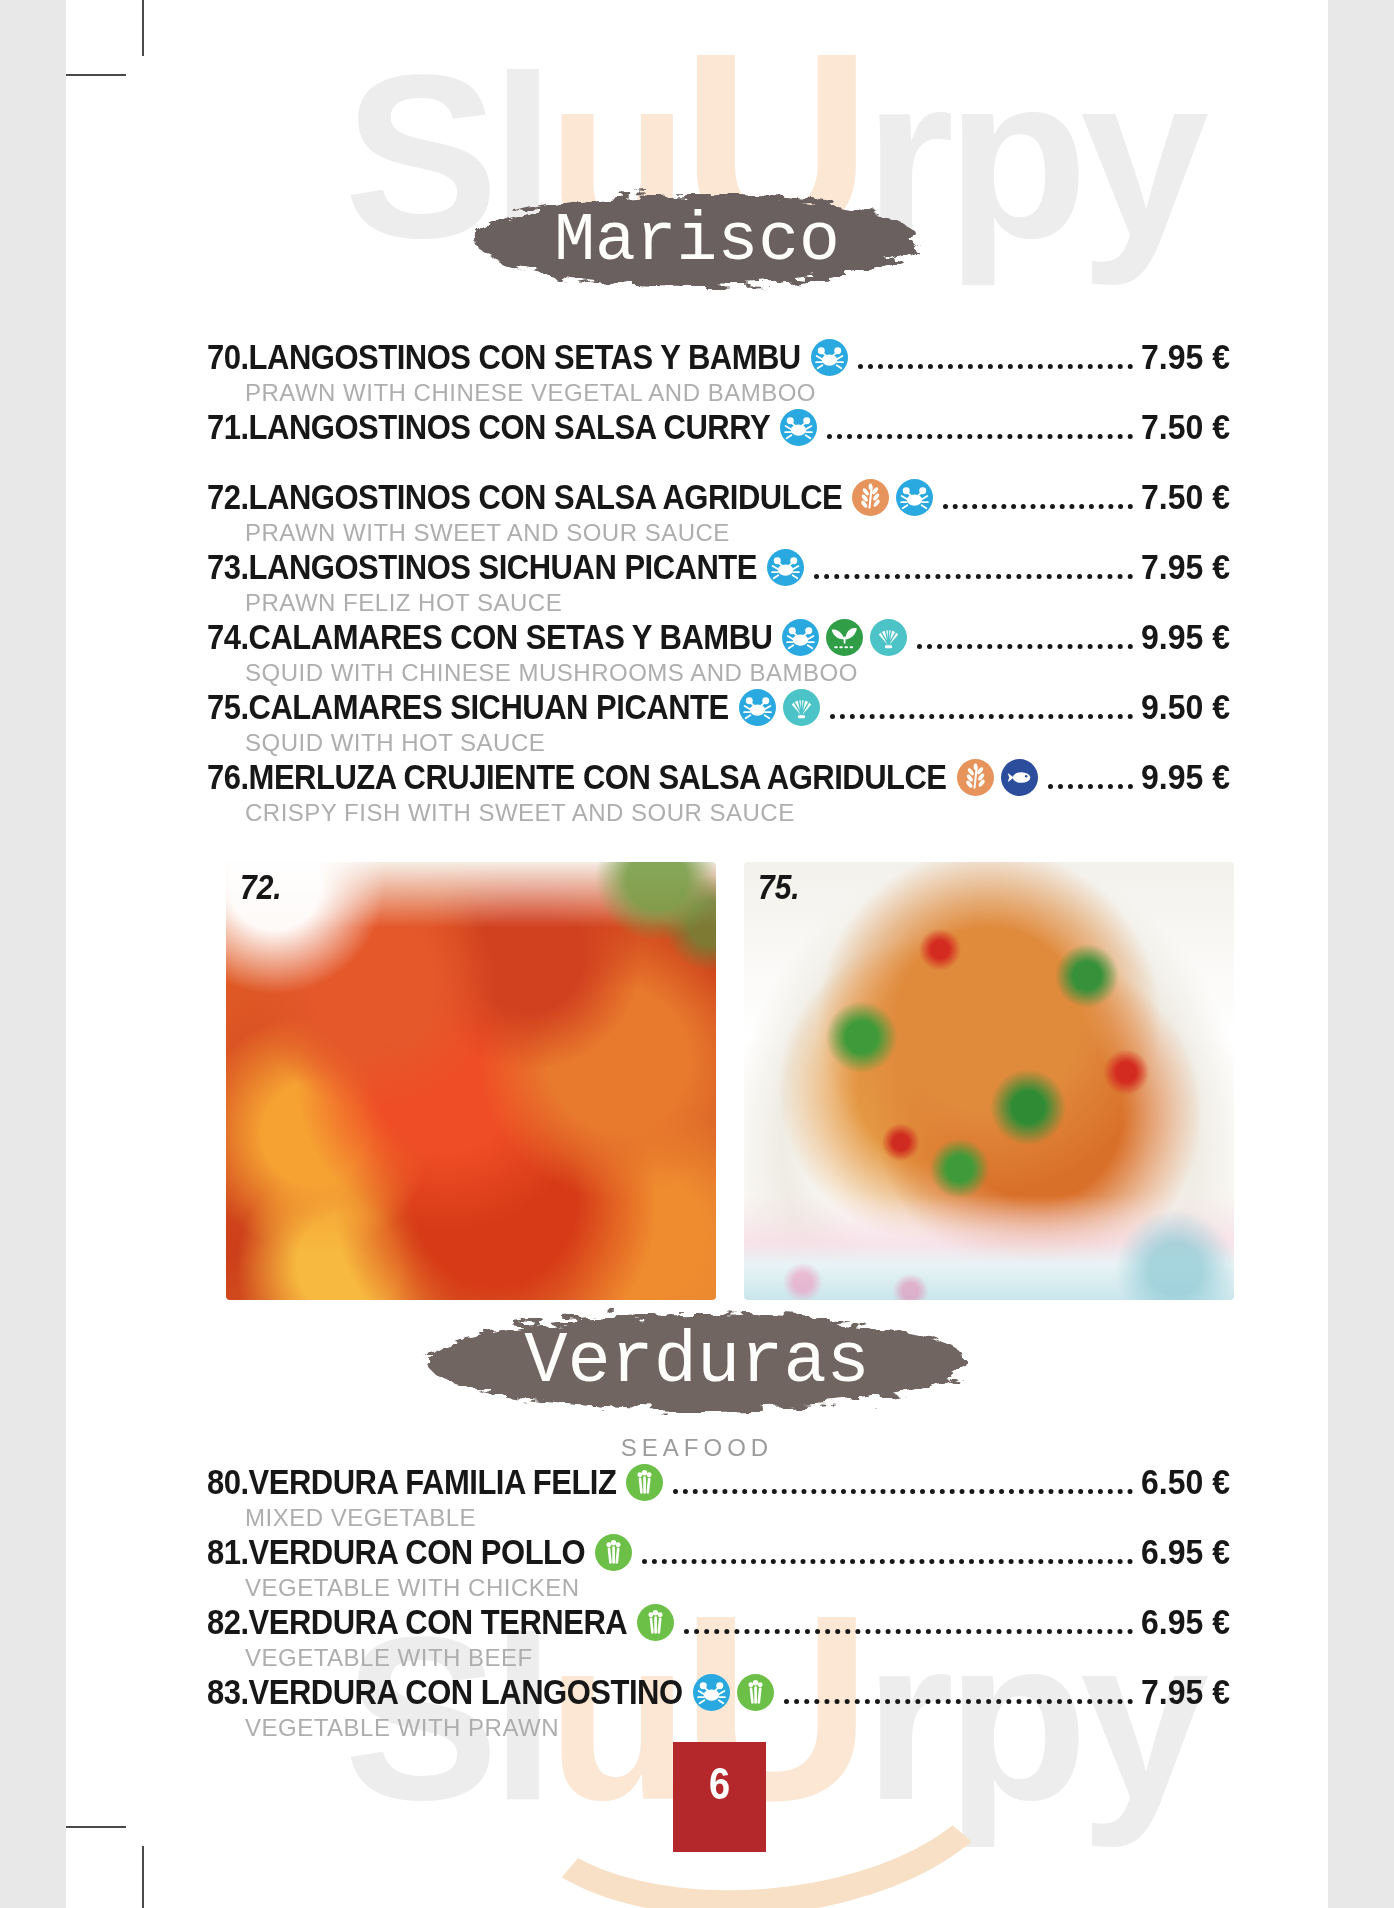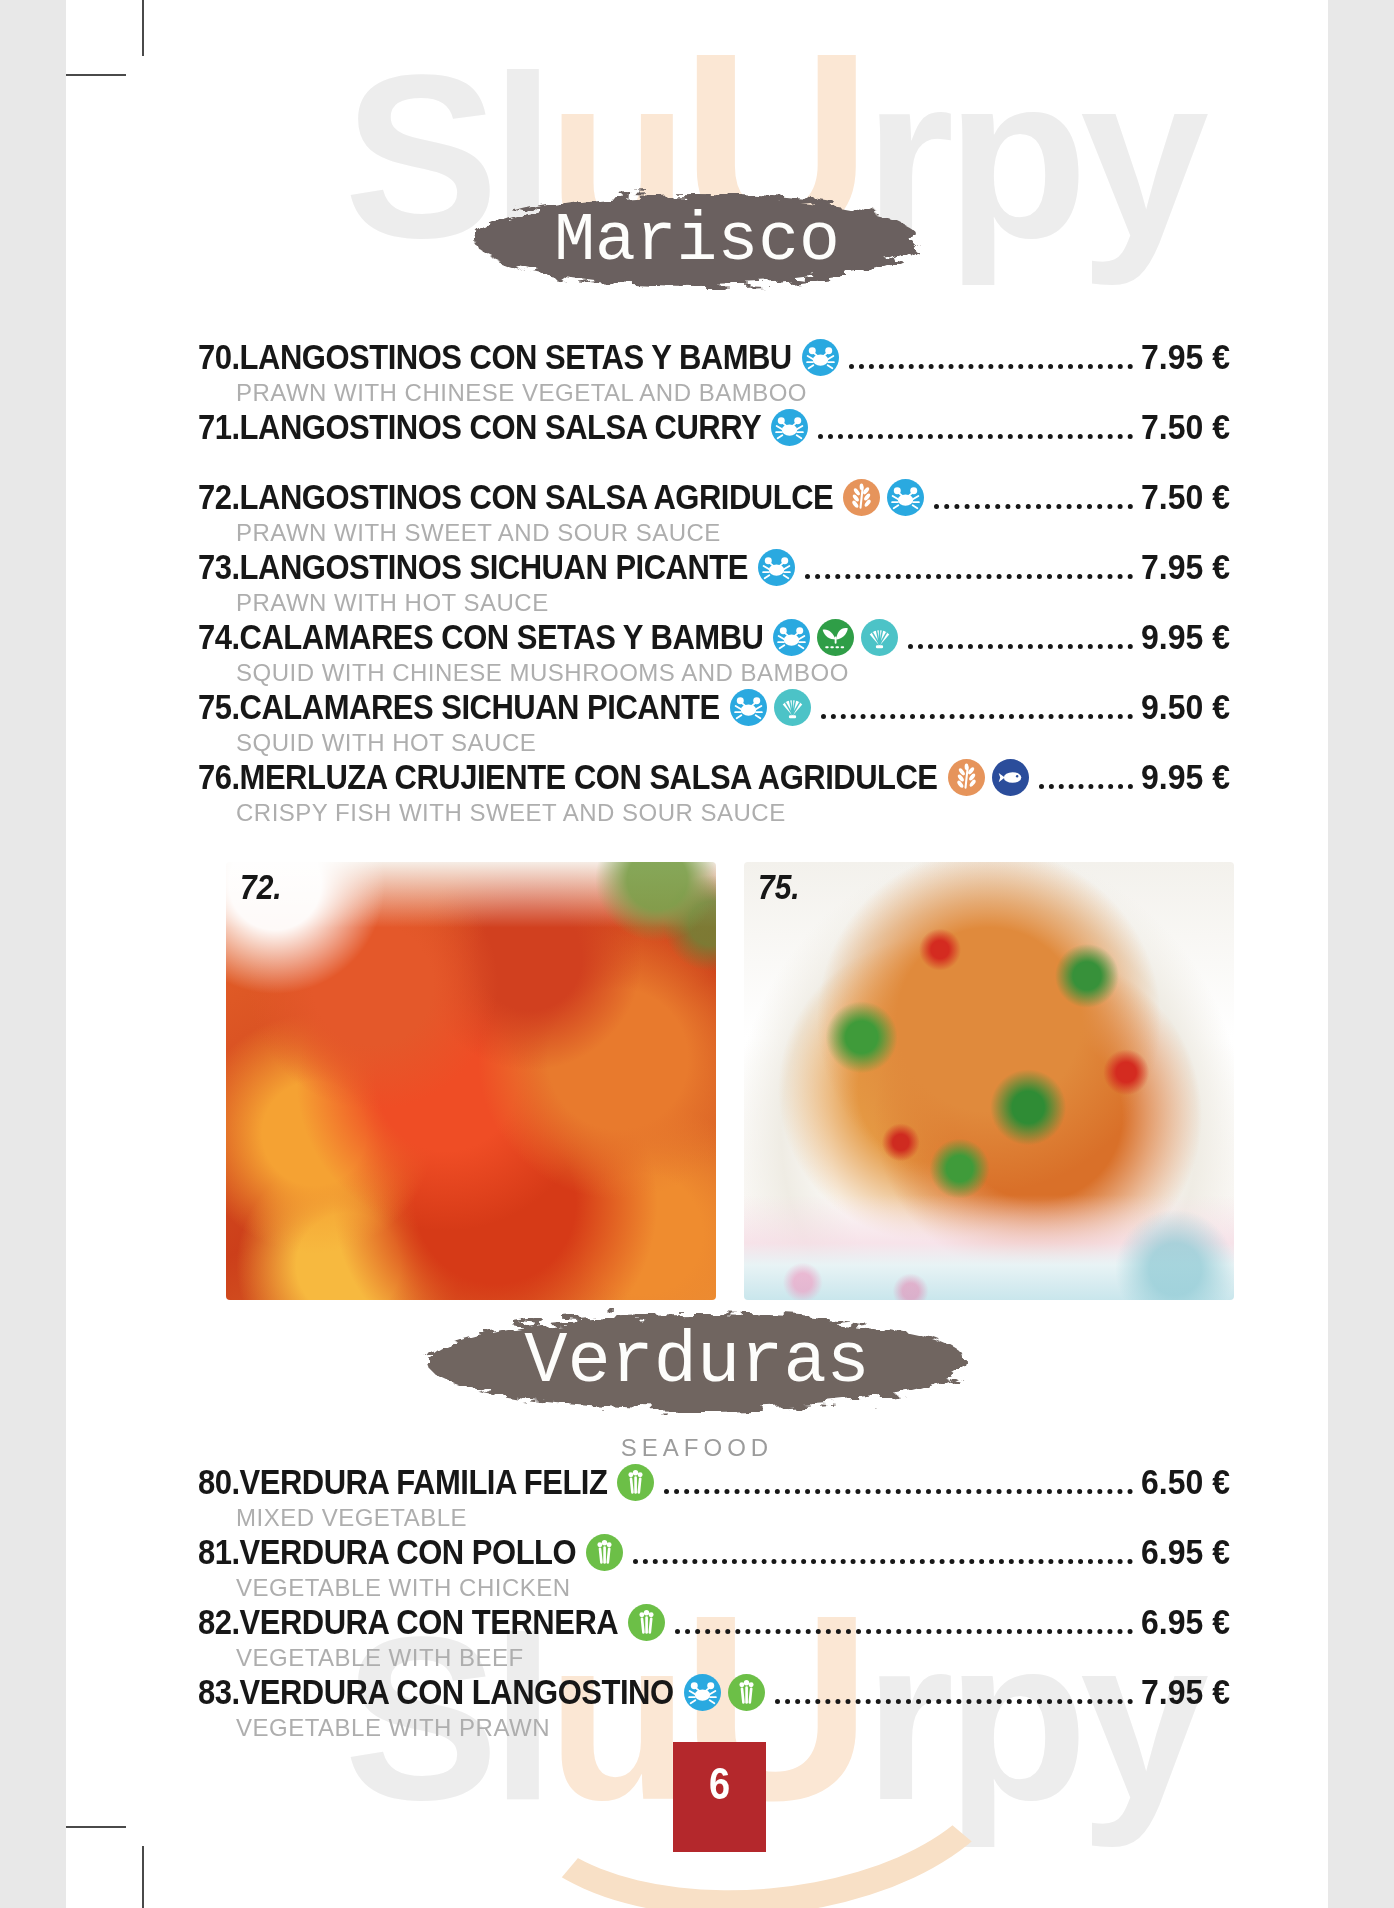--- a/index.html
+++ b/index.html
@@ -24,21 +24,21 @@
   .sec-head{position:absolute;left:0;width:100%;text-align:center;z-index:2;}
   .brush{position:relative;display:inline-block;}
   .brush svg{display:block;}
   .brush .word{position:absolute;left:0;top:0;width:100%;height:100%;
       display:flex;align-items:center;justify-content:center;
       font-family:Liberation Mono, monospace;color:#fdfdfb;}
   .sub{margin-top:2px;font-size:24px;letter-spacing:5px;color:#9c9c9c;}
 
   
   .menu{position:absolute;left:132px;width:1032px;z-index:2;}
-  .mi{height:70px;}
+  .mi{height:70px;margin-left:9px;}
   .row{display:flex;align-items:center;height:41px;}
   .t{font-weight:bold;font-size:31px;color:#171717;white-space:nowrap;
      transform:scaleY(1.12);letter-spacing:-0.5px;}
   .ics{display:flex;gap:7px;margin:0 6px 0 10px;}
   .ic{width:37px;height:37px;display:block;}
   .lead{flex:1;align-self:flex-end;border-bottom:5px dotted #171717;margin:0 8px 9px 4px;min-width:30px;}
   .pr{font-weight:bold;font-size:32px;color:#171717;white-space:nowrap;transform:scaleY(1.1);}
   .d{font-size:24px;color:#aeaeae;margin:1px 0 0 38px;letter-spacing:0.5px;white-space:nowrap;}
 
   
@@ -244,21 +244,21 @@
       <div class="row">
         <span class="t">73.LANGOSTINOS SICHUAN PICANTE</span>
         <span class="ics">
             <svg class="ic">
               <use href="#i-crab"></use>
             </svg>
           </span>
         <span class="lead"></span>
         <span class="pr">7.95 €</span>
       </div>
-      <div class="d">PRAWN WITH HOT SAUCE</div>
+      <div class="d">PRAWN FELIZ HOT SAUCE</div>
     </div>
 
     <div class="mi">
       <div class="row">
         <span class="t">74.CALAMARES CON SETAS Y BAMBU</span>
         <span class="ics">
             <svg class="ic">
               <use href="#i-crab"></use>
             </svg>
             <svg class="ic">

